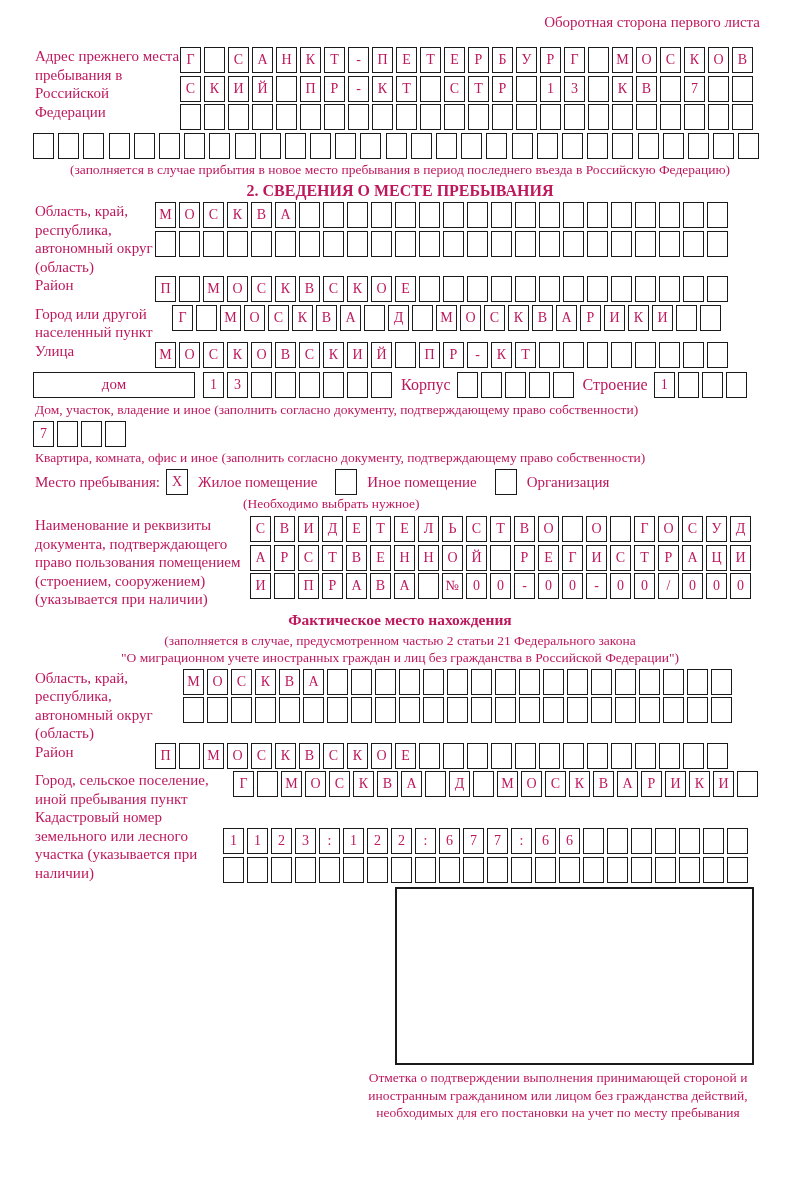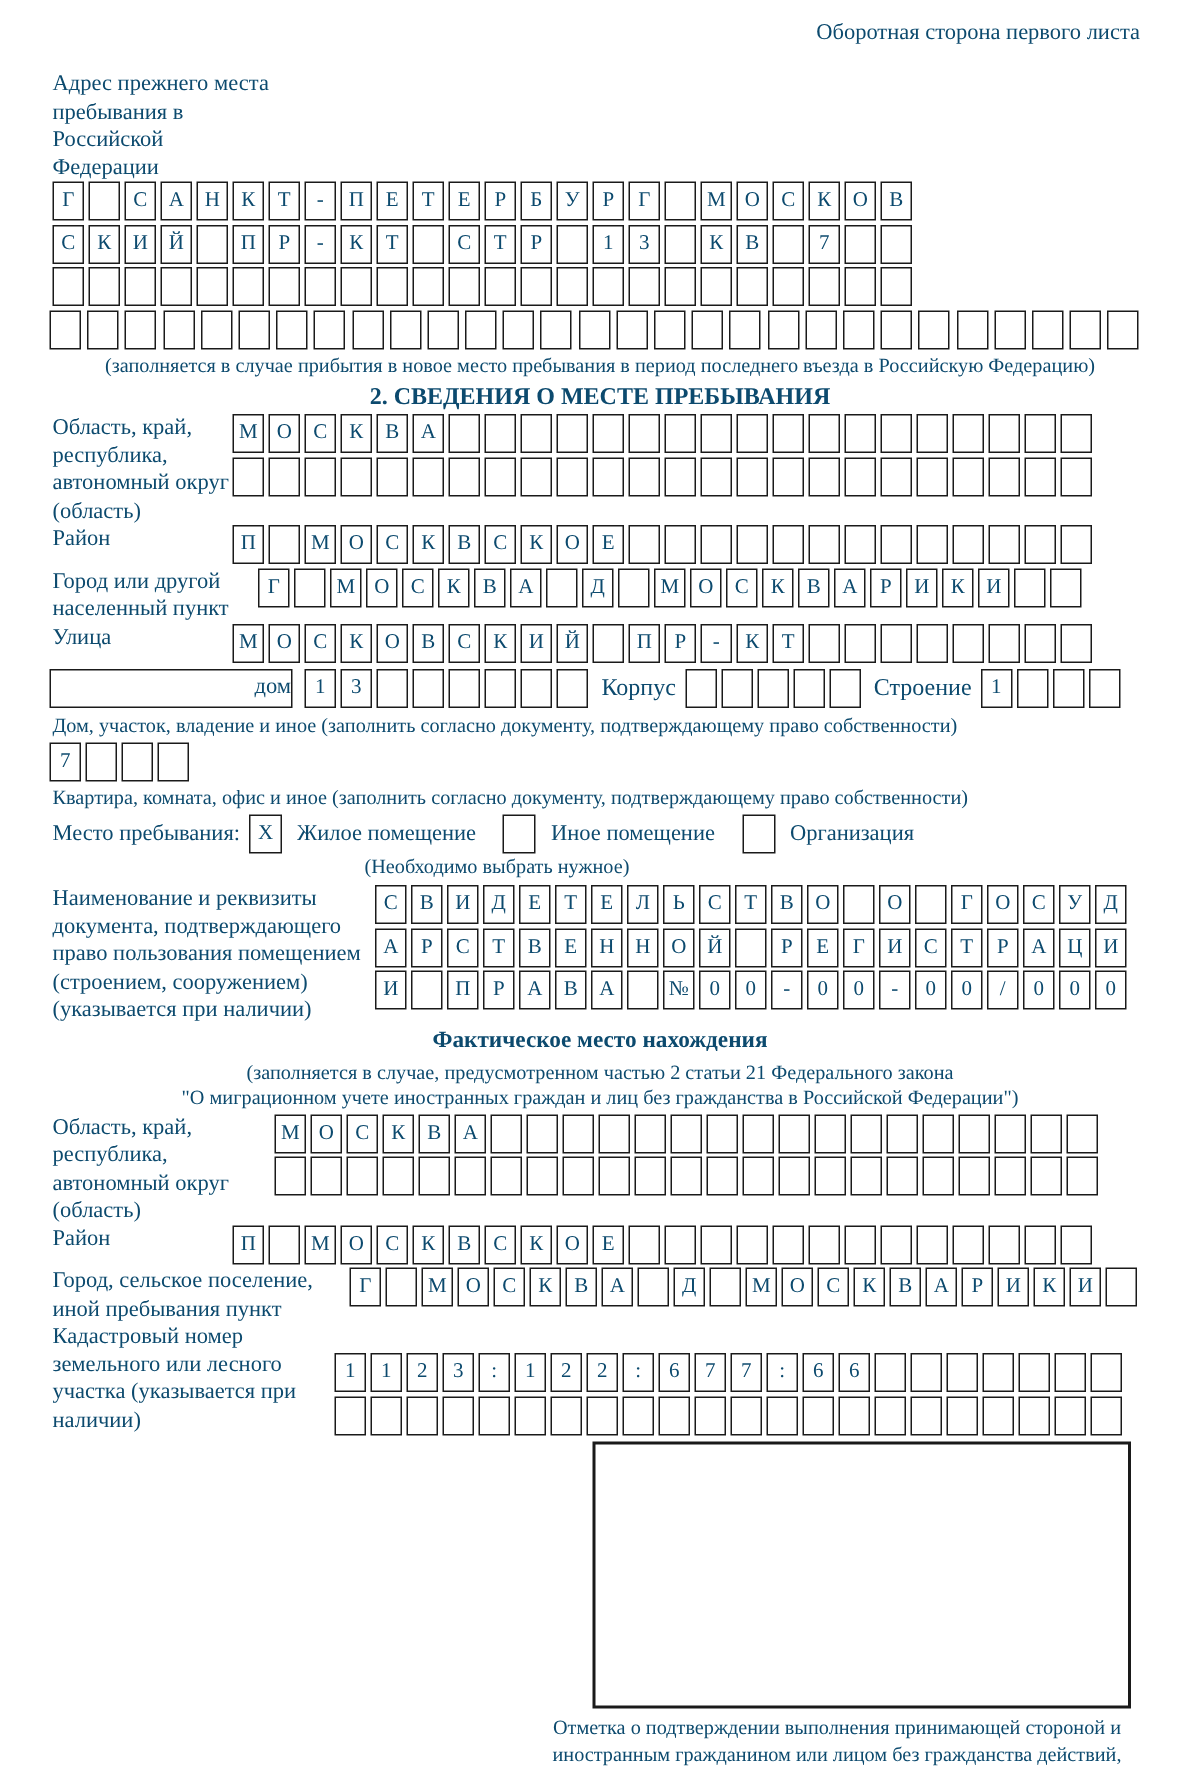--- a/index.html
+++ b/index.html
@@ -2,21 +2,21 @@
 <html><head>
 <meta charset="utf-8">
 <style>
   * { box-sizing: border-box; }
   html, body { margin: 0; padding: 0; background: #fff; }
   .page {
     position: relative;
     width: 800px;
     height: 1180px;
     background: #ffffff;
-    color: #0c4a6e;
+    color: #be185d;
     font-family: "Liberation Serif", "DejaVu Serif", serif;
     overflow: hidden;
   }
   .header-note {
     padding: 14px 40px 0 0;
     text-align: right;
     font-size: 15px;
   }
   .field {
     display: flex;
@@ -51,33 +51,33 @@
     font-size: 13.5px;
     line-height: 17px;
   }
   .sec-title {
     margin-top: 4px;
     margin-bottom: 2px;
     text-align: center;
     font-size: 16px;
     font-weight: bold;
   }
-  .prev-block { margin-top: 16px; flex-direction: column; }
+  .prev-block { margin-top: 16px; }
   .w145 { width: 145px; }
   .w120 { width: 120px; }
   .w137 { width: 137px; }
   .w148 { width: 148px; }
   .w198 { width: 198px; }
   .w188 { width: 188px; }
   .w215 { width: 215px; }
   .typebox {
     border: 1.5px solid #1a1a1a;
     height: 26px;
     line-height: 23px;
-    text-align: right;
+    text-align: center;
     font-size: 15px;
     flex-shrink: 0;
   }
   .house-row { margin-left: 33px; margin-top: 2px; display: flex; align-items: flex-start; }
   .house-row .typebox { width: 162px; margin-right: 8px; }
   .inline-lbl { font-size: 16px; line-height: 26px; margin: 0 6px; white-space: nowrap; }
   .apt-row { margin-left: 33px; margin-top: 3px; display: flex; align-items: flex-start; }
   .apt-row .typebox { width: 195px; margin-right: 10px; }
   .stay-row { margin-left: 35px; margin-top: 3px; display: flex; align-items: center; }
   .stay-row .stay-label { font-size: 15px; margin-right: 6px; }

